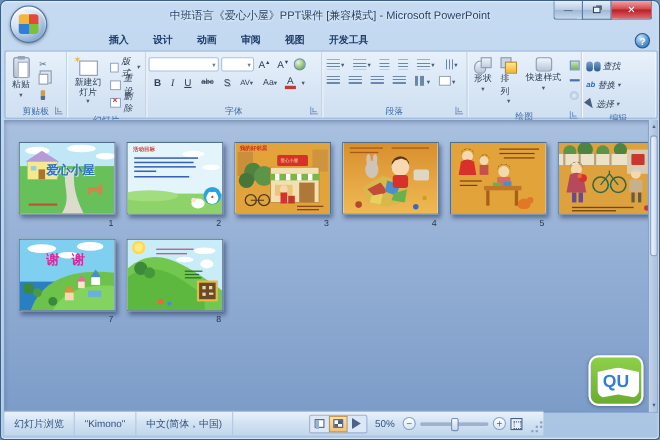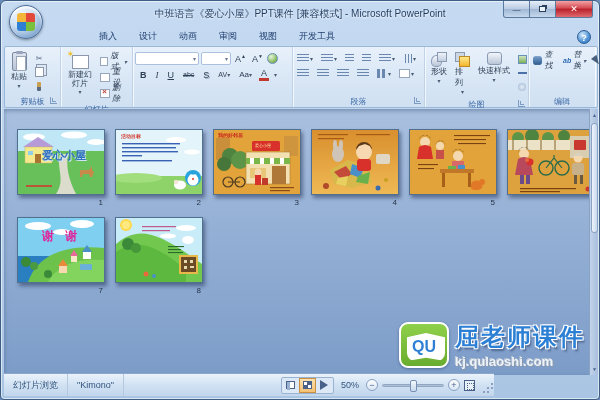--- a/index.html
+++ b/index.html
@@ -24,21 +24,21 @@
   
   .orb { position:absolute; left:8px; top:4px; width:34px; height:34px; border-radius:50%;
          background:radial-gradient(circle at 35% 30%, #f4f9ff, #cfe0f2 40%, #8fb0d6 70%, #5d82b0);
          border:1px solid #4e6f9c; box-shadow:0 1px 3px rgba(0,0,0,.4), inset 0 2px 3px #fff; z-index:5;
          display:flex; align-items:center; justify-content:center; }
   .orb-logo { width:18px; height:18px; border-radius:3px; position:relative; overflow:hidden;
               background:conic-gradient(#e2493b 0 25%, #7bbf3e 25% 50%, #2f7fd4 50% 75%, #f3b53a 75%); }
 
   
   .tabrow { position:absolute; left:46px; top:26px; right:20px; height:19px; display:flex; gap:2px; }
-  .rtab { padding:3px 10px 0; font-size:9px; color:#1e3c6e; border-radius:3px 3px 0 0; cursor:default; }
+  .rtab { padding:3px 10px 0; font-size:9px; color:#1e3c6e; border-radius:3px 3px 0 0; cursor:default;font-weight:bold; }
   .rtab.active { background:linear-gradient(#fdfeff,#e7f0fa 60%,#d8e7f5); border:1px solid #9cb8d8;
                  border-bottom:none; color:#16365c; font-weight:bold;margin-top:40px; }
   .helpbtn { position:absolute; right:8px; top:29px; width:14px; height:14px; border-radius:50%;
              background:radial-gradient(circle at 35% 30%, #cfe6fa, #4f94d6 60%, #2a6bb0);
              color:#fff; font-size:9px; font-weight:bold; text-align:center; line-height:14px;
              border:1px solid #2a5a92; }
 
   
   .ribbon { position:absolute; left:3px; top:45px; width:594px; height:62px;
             background:linear-gradient(#e8f1fb,#d8e6f5 55%,#cfe0f2);
@@ -240,20 +240,21 @@
           <span class="fbtn" style="font-style:italic;font-family:'Liberation Serif',serif">I</span>
           <span class="fbtn" style="text-decoration:underline">U</span>
           <span class="fbtn" style="text-decoration:line-through;font-size:7px">abc</span>
           <span class="fbtn" style="text-shadow:1px 1px 0 #9ab">S</span>
           <span class="fbtn" style="font-size:7px"><span>AV</span><span class="arr">▾</span></span>
           <span class="fbtn" style="font-size:8px"><span>Aa</span><span class="arr">▾</span></span>
           <span class="fbtn" style="border-bottom:3px solid #c03a30"><span>A</span></span>
             <span class="arr">▾</span>
         </div>
       </div>
+      <div class="rg-label"><span>字体</span><span class="dlg"></span></div>
     </div>
 
     <div class="rgroup" style="width:132px">
       <div class="rg-content" style="flex-direction:column;gap:4px;padding-top:4px">
         <div style="display:flex;gap:4px;align-items:center">
           <span class="pbtn">
               <span class="lines-ic"></span>
               <span class="arr">▾</span>
             </span>
           <span class="pbtn">
@@ -327,21 +328,21 @@
             </div>
           <div class="mini-btn">
               <span style="width:8px;height:8px;border-radius:50%;background:radial-gradient(#e8f0f8,#9ab2d2)"></span>
             </div>
         </div>
       </div>
       <div class="rg-label"><span>绘图</span><span class="dlg"></span></div>
     </div>
 
     <div class="rgroup" style="width:66px;border-right:none">
-      <div class="rg-content" style="flex-direction:row;gap:3px;padding-top:4px">
+      <div class="rg-content" style="flex-direction:column;gap:3px;padding-top:4px">
         <div class="sm-row">
             <span class="ic-binoc"></span>
             <span>查找</span>
           </div>
         <div class="sm-row">
             <span class="ic-replace">ab</span>
             <span>替换</span>
             <span class="arr">▾</span>
           </div>
         <div class="sm-row">
@@ -590,36 +591,33 @@
             <circle cx="38" cy="58" r="2" fill="#4a90c8"></circle>
         </svg>
       </div>
       <span class="snum">8</span>
     </div>
 
     <div class="watermark">
       <div class="wm-logo">
         <span class="wm-q">QU</span>
       </div>
-      <div class="wm-text">
-        <span class="wm-name">屈老师课件</span>
-        <span class="wm-url">kj.qulaoshi.com</span>
-      </div>
     </div>
 
     <div class="vscroll">
       <span class="vsarr" style="top:3px">▲</span>
       <div class="vthumb"></div>
       <span class="vsarr" style="bottom:3px">▼</span>
     </div>
   </div>
 
   <div class="statusbar">
     <div class="sb-item">幻灯片浏览</div>
     <div class="sb-item">"Kimono"</div>
+    <div class="sb-item">中文(简体，中国)</div>
     <div class="sb-right">
       <div class="viewbtns">
         <div class="vb">
             <span class="ic-normal"></span>
           </div>
         <div class="vb active">
             <span class="ic-grid"></span>
           </div>
         <div class="vb">
             <span class="ic-show"></span>

